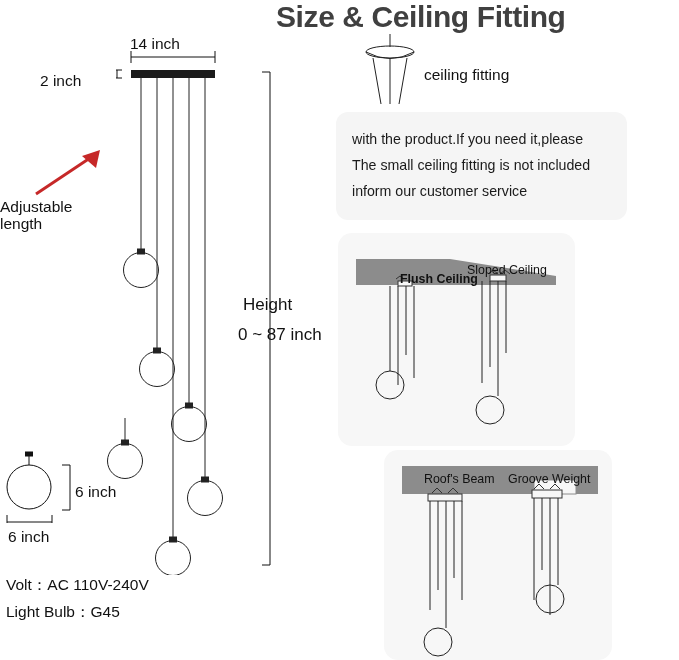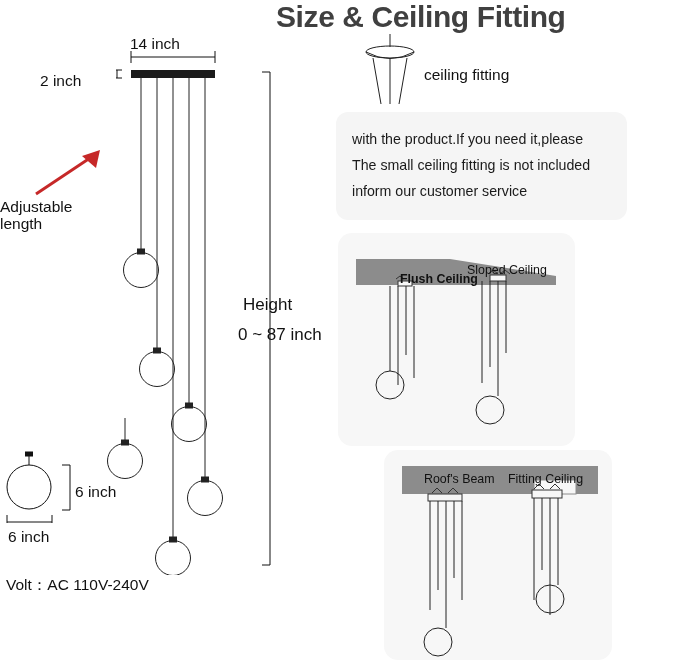--- a/index.html
+++ b/index.html
@@ -172,20 +172,23 @@
 
   <svg class="abs" id="adj-arrow" width="90" height="52" viewBox="0 0 90 52">
     <path d="M6 46 L66 6" stroke="#c62828" stroke-width="3"></path>
     <path d="M70 2 L52 8 L66 20 Z" fill="#c62828"></path>
   </svg>
 </div>
 
 <div class="abs" id="specs">
   <div class="spec-row">
     <span class="spec-key">Volt：</span><span class="spec-key">AC 110V-240V</span>
+  </div>
+  <div class="spec-row">
+    <span class="spec-key">Light Bulb：</span><span class="spec-key">G45</span>
   </div>
 </div>
 
 <svg class="abs" style="left:355px; top:34px;" width="70" height="74" viewBox="0 0 70 74">
   <line x1="35" y1="0" x2="35" y2="13" stroke="#222" stroke-width="1"></line>
   <ellipse cx="35" cy="18" rx="24" ry="6" fill="none" stroke="#222" stroke-width="1"></ellipse>
   <path d="M11 18 q24 13 48 0" fill="none" stroke="#222" stroke-width="1"></path>
   <line x1="18" y1="24" x2="26" y2="70" stroke="#222" stroke-width="1"></line>
   <line x1="35" y1="24" x2="35" y2="70" stroke="#222" stroke-width="1"></line>
   <line x1="52" y1="24" x2="44" y2="70" stroke="#222" stroke-width="1"></line>
@@ -260,13 +263,13 @@
     <g stroke="#222" stroke-width="1" fill="none">
       <line x1="150" y1="48" x2="150" y2="150"></line>
       <line x1="158" y1="48" x2="158" y2="120"></line>
       <line x1="166" y1="48" x2="166" y2="165"></line>
       <line x1="174" y1="48" x2="174" y2="135"></line>
       <circle cx="166" cy="149" r="14"></circle>
     </g>
   </svg>
 </div>
 <div class="tag" id="tag-beam">Roof's Beam</div>
-<div class="tag" id="tag-groove">Fitting Ceiling</div>
+<div class="tag" id="tag-groove">Groove Weight</div>
 
 </body></html>

